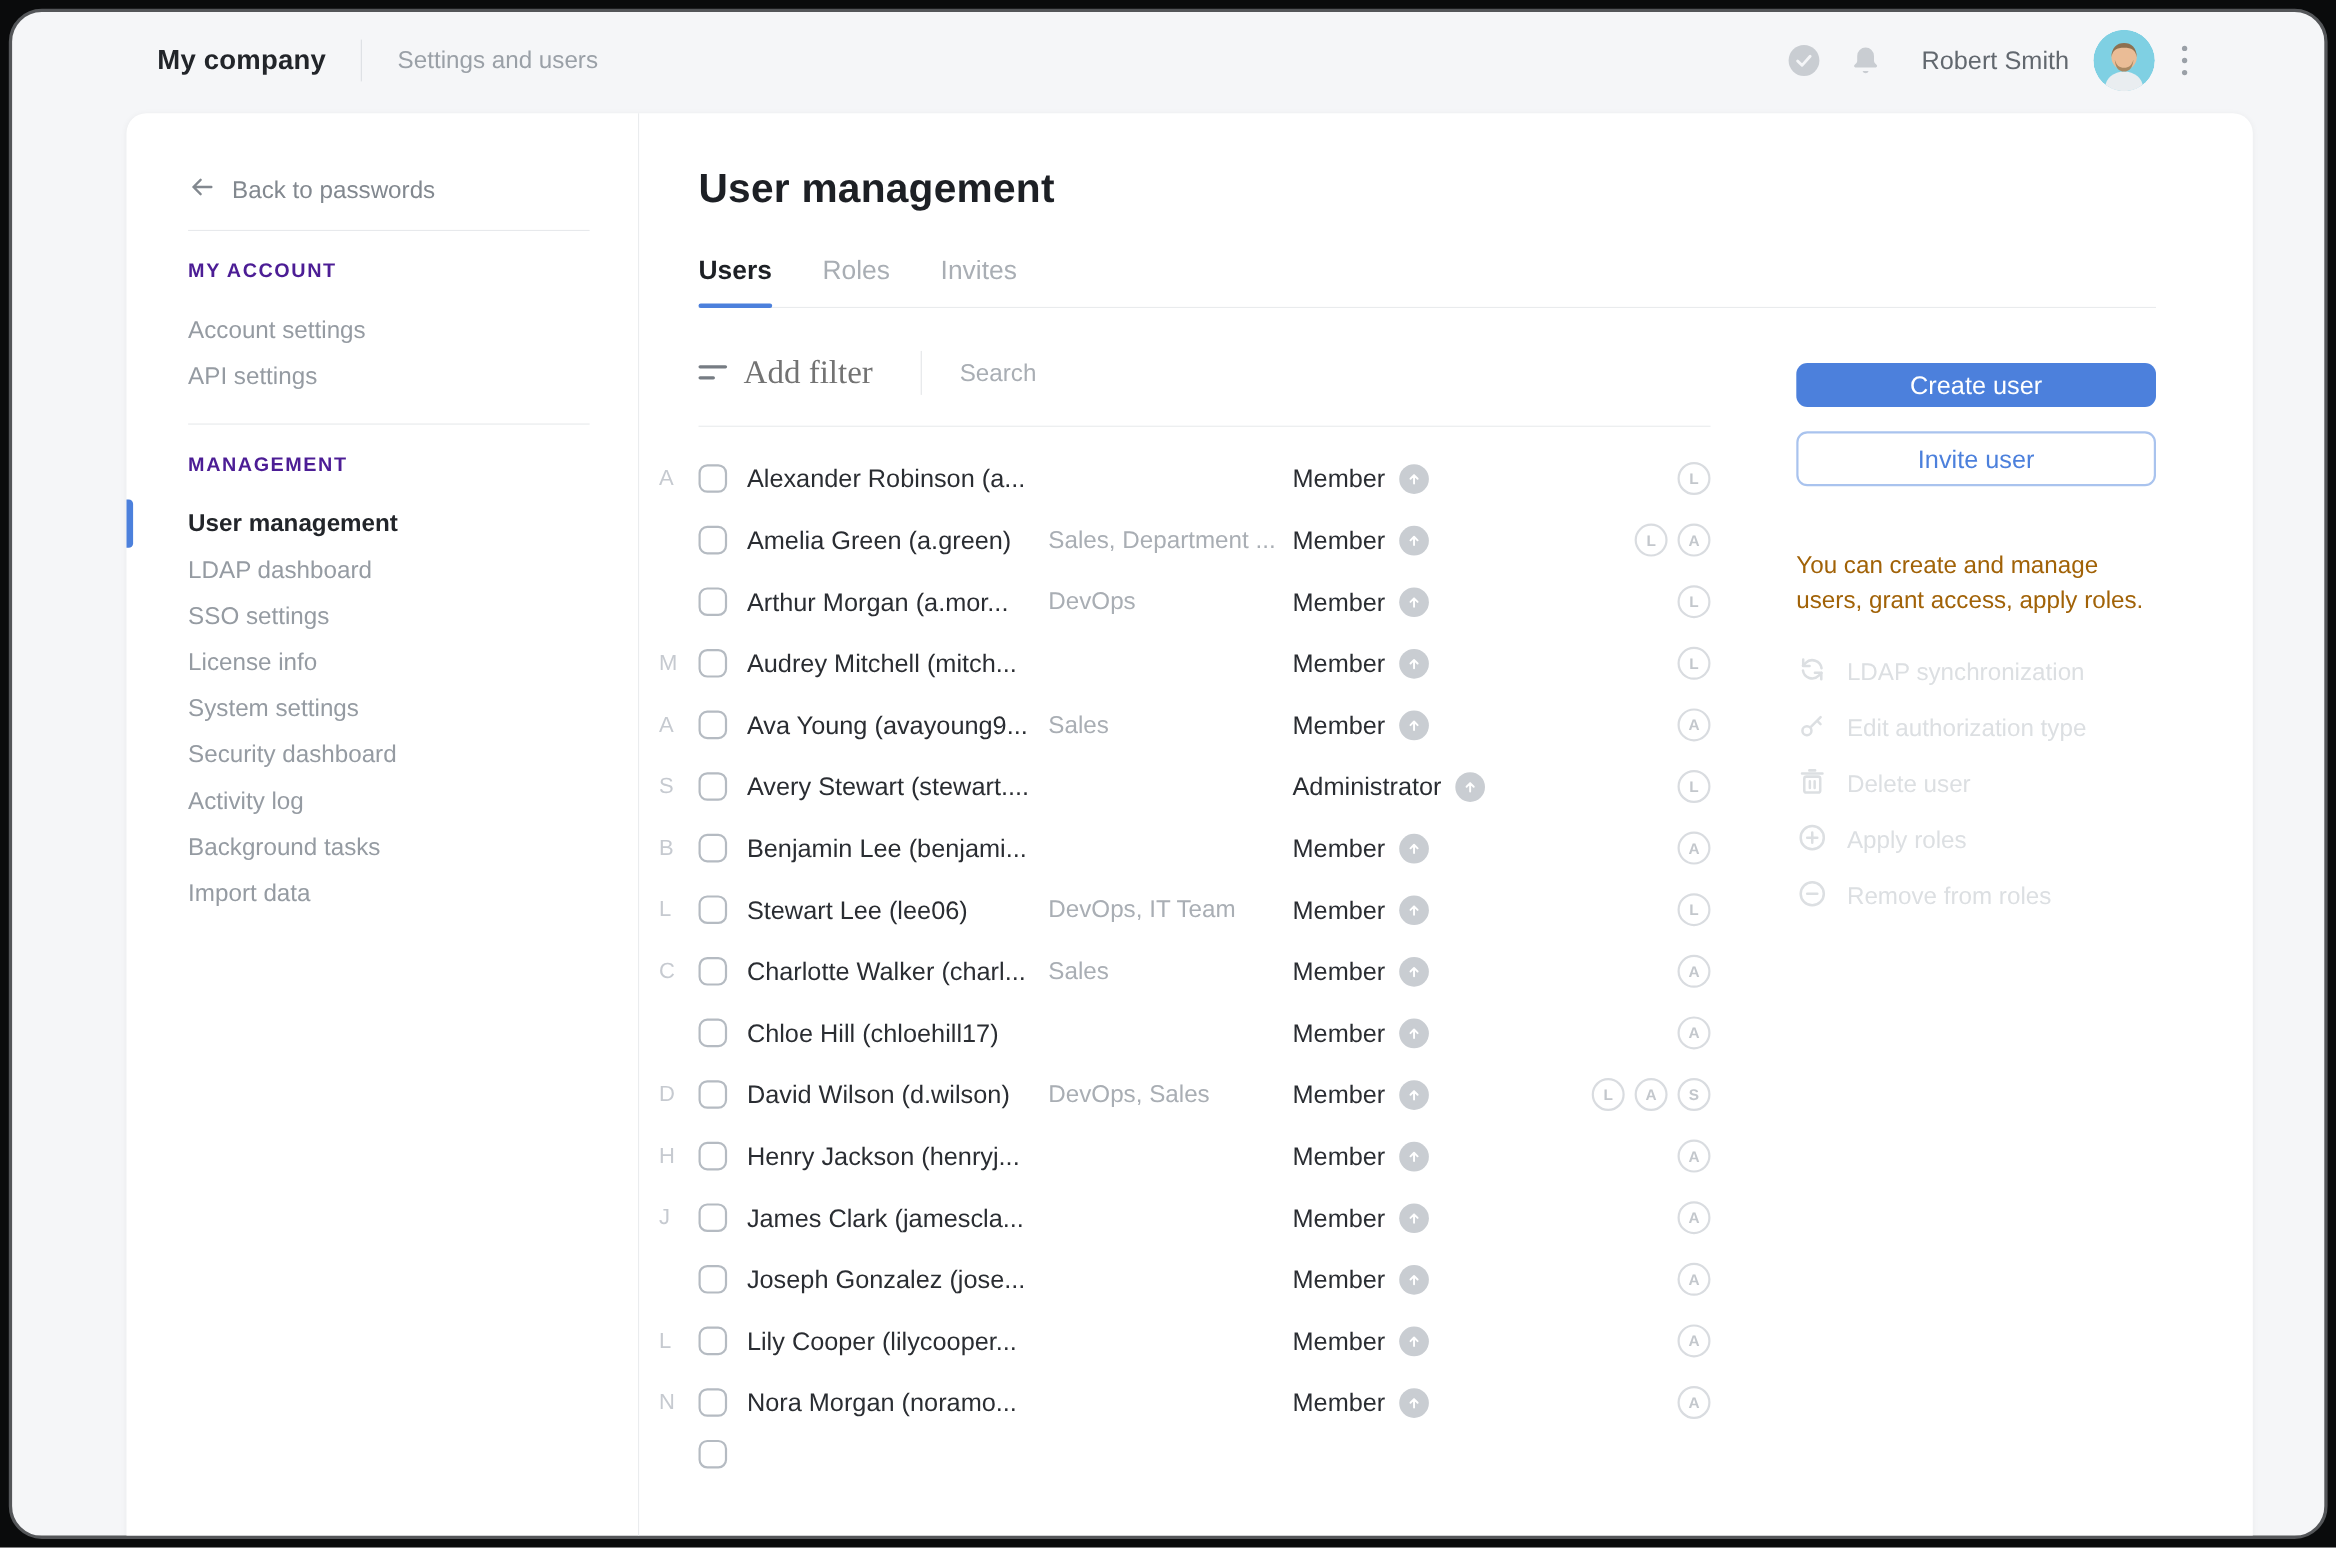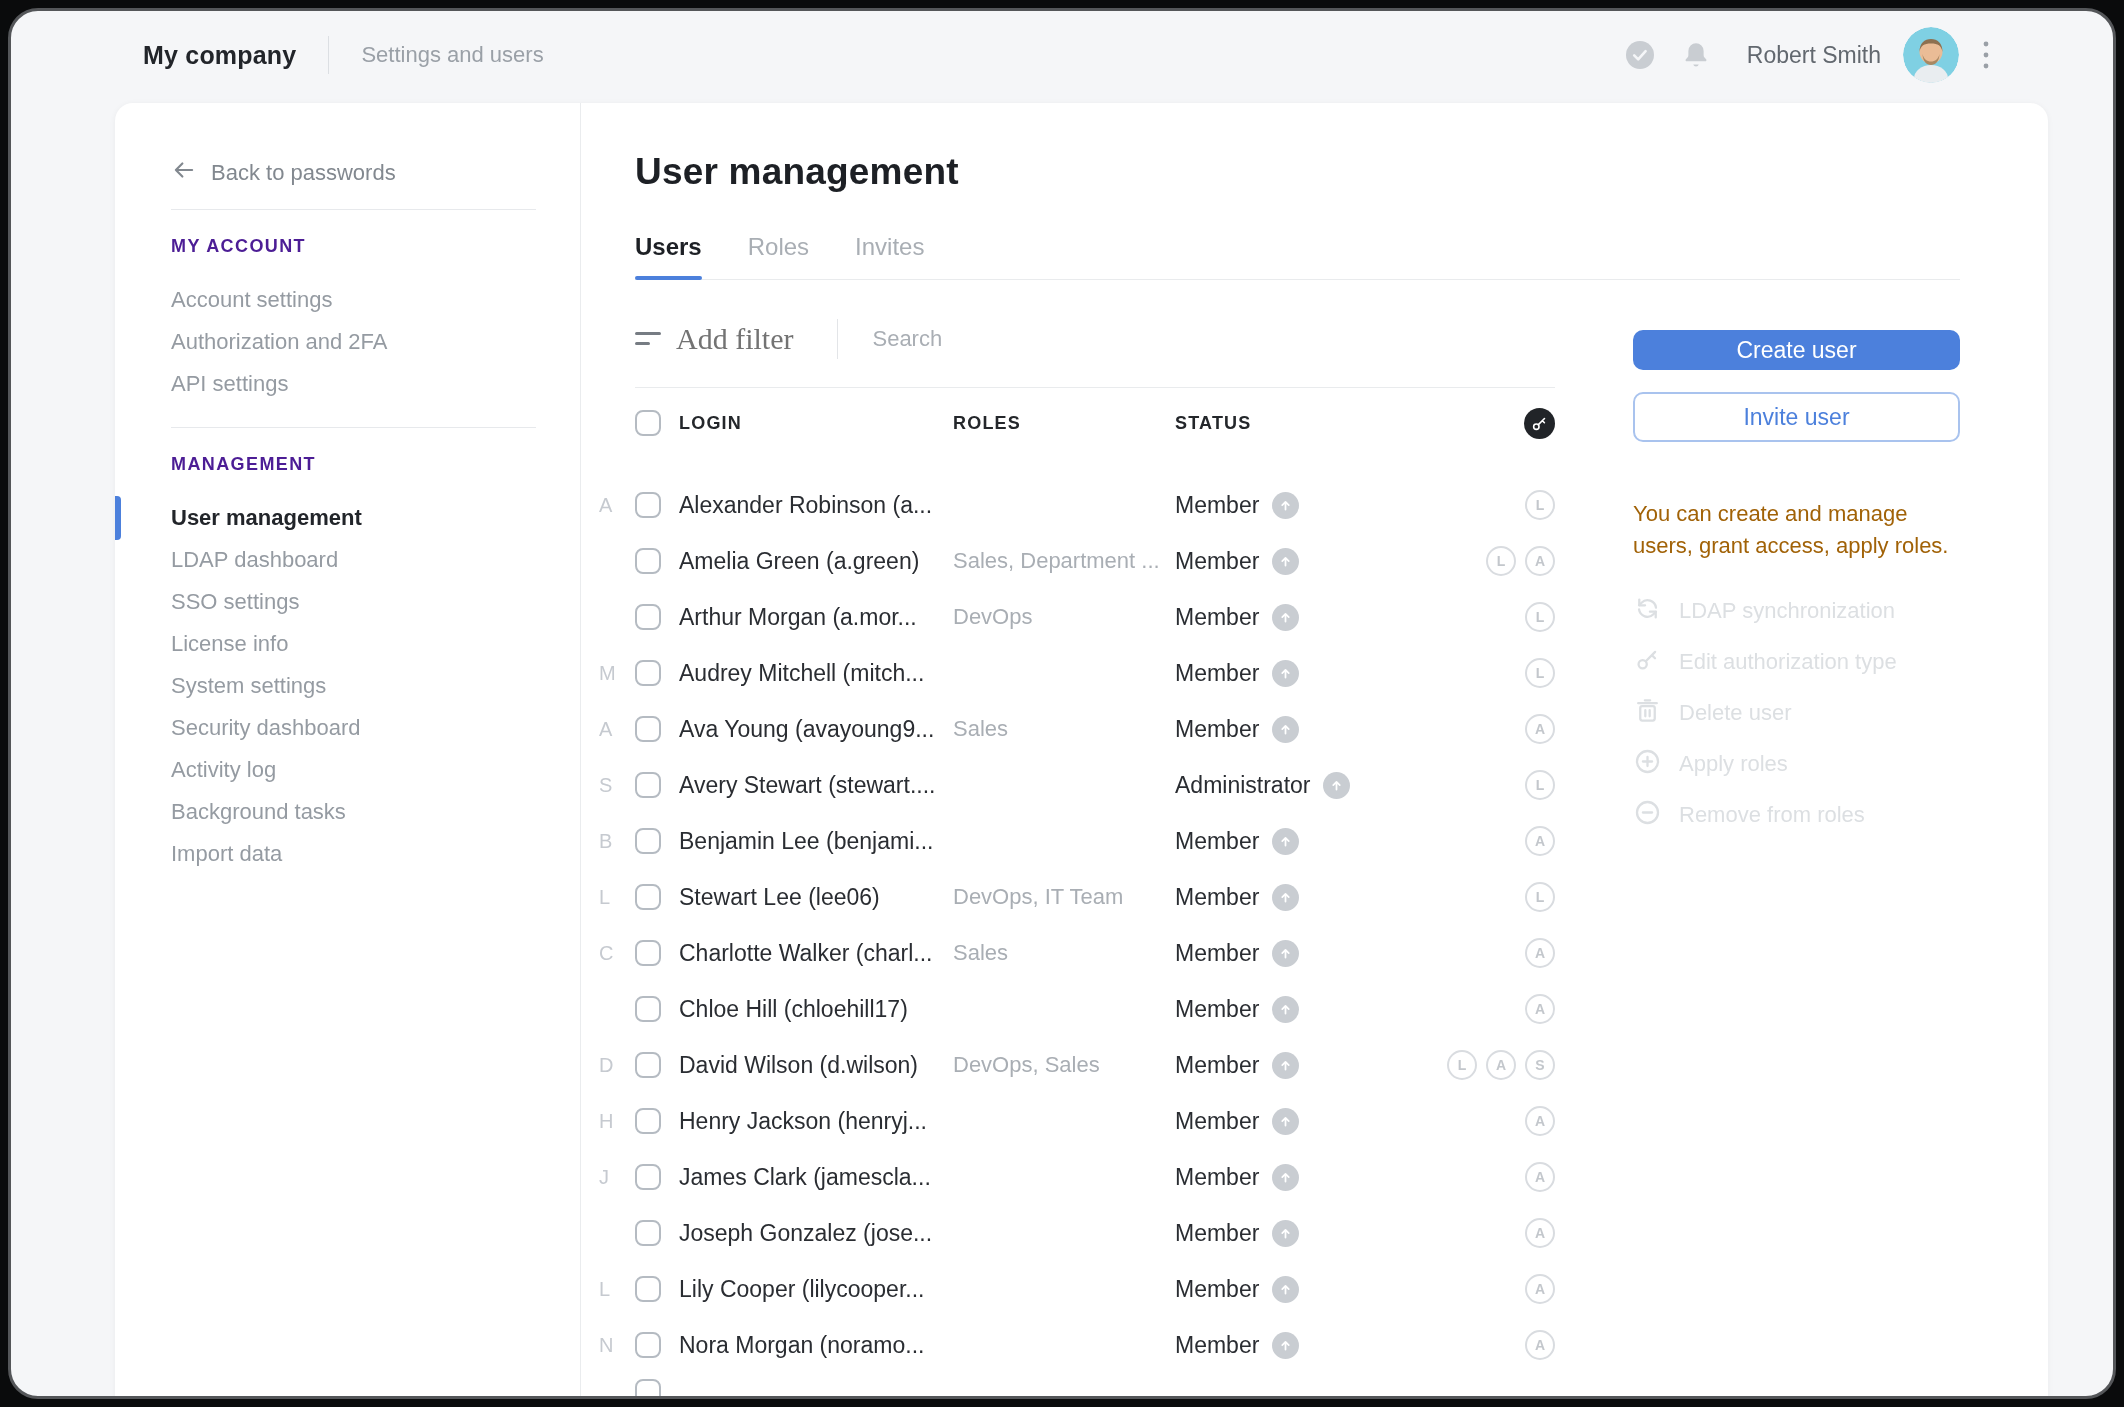--- a/index.html
+++ b/index.html
@@ -162,21 +162,20 @@
                 <path d="M19.5 12h-15M10.5 6l-6 6 6 6"></path>
               </svg>
           </span>
           <span>Back to passwords</span>
         </a>
         <div id="sidebar-sections">
   <div class="s-divider"></div>
   <div class="s-title">MY ACCOUNT</div>
   <div class="s-items">
               <div class="s-item">Account settings</div>
-              <div class="s-item">Authorization and 2FA</div>
               <div class="s-item">API settings</div>
             </div>
 
   <div class="s-divider"></div>
   <div class="s-title">MANAGEMENT</div>
   <div class="s-items">
               <div class="s-item active">User management</div>
               <div class="s-item">LDAP dashboard</div>
               <div class="s-item">SSO settings</div>
               <div class="s-item">License info</div>
@@ -203,35 +202,20 @@
             <div class="filter-row">
               <span class="filter-icon">
                   <i></i>
                   <i></i>
                 </span>
               <button class="add-filter">Add filter</button>
               <span class="f-divider"></span>
               <input class="search" type="text" placeholder="Search" style="">
             </div>
 
-            <div class="trow thead">
-              <span></span>
-              <span class="checkbox"></span>
-              <span class="th pl">LOGIN</span>
-              <span class="th">ROLES</span>
-              <span class="th">STATUS</span>
-              <span class="th-key">
-                <span class="key-badge">
-                  <svg viewBox="0 0 24 24" fill="none" stroke="#ffffff" stroke-width="2" stroke-linecap="round">
-                      <circle cx="8" cy="16" r="3.4"></circle>
-                      <path d="M10.6 13.4 18.3 5.7M15.6 8.4l2.6 2.6"></path>
-                    </svg>
-                </span>
-              </span>
-            </div>
 
             <div id="rows">
                 <div class="trow row">
     <span class="letter">A</span>
     <span class="checkbox"></span>
     <span class="login pl">Alexander Robinson (a...</span>
     <span class="roles"></span>
     <span class="status">
       <span class="status-text">Member</span>
       <span class="up-badge">

